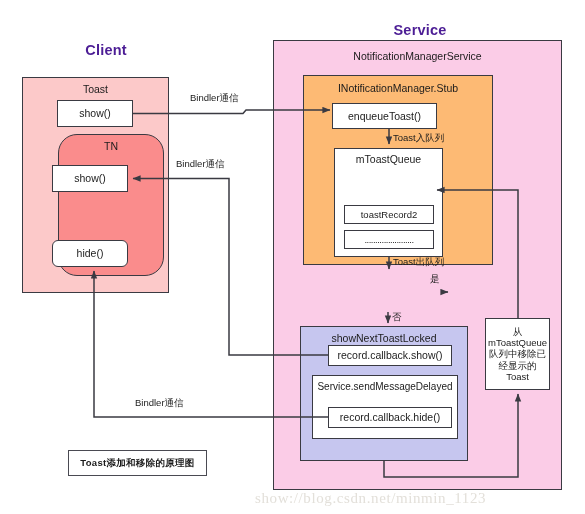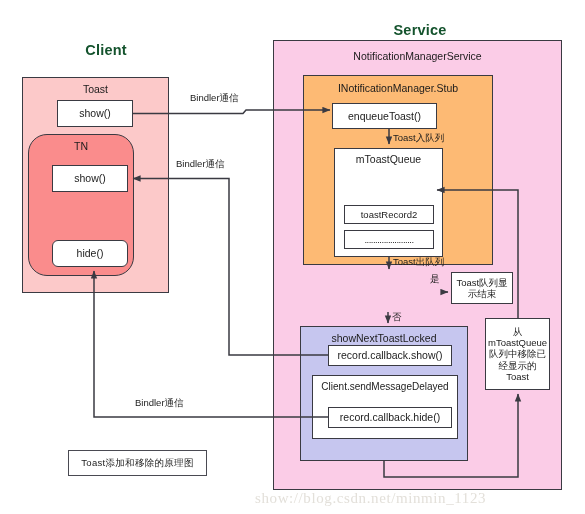--- a/index.html
+++ b/index.html
@@ -6,21 +6,21 @@
   body{
     width:585px;height:514px;position:relative;overflow:hidden;
     font-family:"Liberation Sans","DejaVu Sans",sans-serif;
     color:#1b1b1b;
   }
   .stage{position:absolute;left:0;top:0;width:585px;height:514px;}
   svg.wires{position:absolute;left:0;top:0;width:585px;height:514px;pointer-events:none;}
 
   .ttl{
     position:absolute;font-weight:bold;font-size:14.5px;letter-spacing:.2px;
-    color:#14532d;text-align:center;white-space:nowrap;
+    color:#4c1d95;text-align:center;white-space:nowrap;
   }
 
   .box{position:absolute;box-sizing:border-box;border:1.6px solid #3a3a42;}
   .group-label{
     position:absolute;left:0;right:0;text-align:center;font-size:10.5px;
     color:#1b1b1b;white-space:nowrap;
   }
   .wbox{
     position:absolute;box-sizing:border-box;background:#ffffff;
     border:1.6px solid #3a3a42;display:flex;align-items:center;
@@ -44,21 +44,21 @@
 
   .diamond-wrap{position:absolute;}
   .diamond-text{
     position:absolute;left:0;right:0;top:50%;transform:translateY(-50%);
     text-align:center;font-size:9.5px;white-space:nowrap;color:#1b1b1b;
   }
 
   .legend{
     position:absolute;box-sizing:border-box;background:#ffffff;
     border:1.4px solid #4a4a52;display:flex;align-items:center;
-    justify-content:center;font-size:9.5px;font-weight:normal;
+    justify-content:center;font-size:9.5px;font-weight:bold;
     letter-spacing:.3px;color:#1b1b1b;
   }
   .watermark{
     position:absolute;font-family:"Liberation Serif","DejaVu Serif",serif;
     font-size:15px;color:#e3e0da;white-space:nowrap;letter-spacing:.6px;
   }
 </style>
 </head>
 <body>
 
@@ -66,21 +66,21 @@
 
   <div class="ttl" style="left:36px;top:42px;width:140px;">Client</div>
   <div class="ttl" style="left:350px;top:22px;width:140px;">Service</div>
 
   <div class="box client-outer" style="left:22px;top:77px;width:147px;height:216px;">
     <div class="group-label" style="top:5px;">Toast</div>
   </div>
 
   <div class="wbox" style="left:57px;top:100px;width:76px;height:27px;">show()</div>
 
-  <div class="box client-tn" style="left:28px;top:134px;width:106px;height:142px;border-radius:19px;">
+  <div class="box client-tn" style="left:58px;top:134px;width:106px;height:142px;border-radius:19px;">
     <div class="group-label" style="top:5px;">TN</div>
   </div>
 
   <div class="wbox" style="left:52px;top:165px;width:76px;height:27px;">show()</div>
 
   <div class="wbox" style="left:52px;top:240px;width:76px;height:27px;border-radius:6px;">hide()</div>
 
   <div class="box svc-outer" style="left:273px;top:40px;width:289px;height:450px;">
     <div class="group-label" style="top:9px;">NotificationManagerService</div>
   </div>
@@ -91,36 +91,33 @@
 
   <div class="wbox" style="left:332px;top:103px;width:105px;height:26px;">enqueueToast()</div>
 
   <div class="wbox multi" style="left:334px;top:148px;width:109px;height:109px;">
     <div style="text-align:center;font-size:10.5px;padding-top:2px;">mToastQueue</div>
   </div>
   <div class="wbox small" style="left:344px;top:205px;width:90px;height:19px;">toastRecord2</div>
   <div class="wbox small" style="left:344px;top:230px;width:90px;height:19px;letter-spacing:-.5px;">.......................</div>
 
 
-  <div class="wbox multi" style="left:451px;top:272px;width:62px;height:32px;display:flex;align-items:center;padding:0 3px;">
-    <span style="display:block;width:100%;font-size:9.5px;line-height:1.18;">Toast队列显示结束</span>
-  </div>
 
   <div class="wbox multi" style="left:485px;top:318px;width:65px;height:72px;display:flex;align-items:center;padding:0 2px;">
     <span style="display:block;width:100%;font-size:9.5px;line-height:1.2;">从mToastQueue队列中移除已经显示的Toast</span>
   </div>
 
   <div class="box nextlocked" style="left:300px;top:326px;width:168px;height:135px;">
     <div class="group-label" style="top:5px;">showNextToastLocked</div>
   </div>
 
   <div class="wbox" style="left:328px;top:345px;width:124px;height:21px;">record.callback.show()</div>
 
   <div class="wbox multi" style="left:312px;top:375px;width:146px;height:64px;">
-    <div style="text-align:center;font-size:10px;padding-top:3px;">Client.sendMessageDelayed</div>
+    <div style="text-align:center;font-size:10px;padding-top:3px;">Service.sendMessageDelayed</div>
   </div>
   <div class="wbox" style="left:328px;top:407px;width:124px;height:21px;">record.callback.hide()</div>
 
   <div class="edge-label cn" style="left:190px;top:92px;">Bindler通信</div>
   <div class="edge-label cn" style="left:176px;top:158px;">Bindler通信</div>
   <div class="edge-label cn" style="left:135px;top:397px;">Bindler通信</div>
   <div class="edge-label cn" style="left:393px;top:132px;">Toast入队列</div>
   <div class="edge-label cn" style="left:393px;top:256px;">Toast出队列</div>
   <div class="edge-label cn" style="left:430px;top:273px;">是</div>
   <div class="edge-label cn" style="left:392px;top:311px;">否</div>

